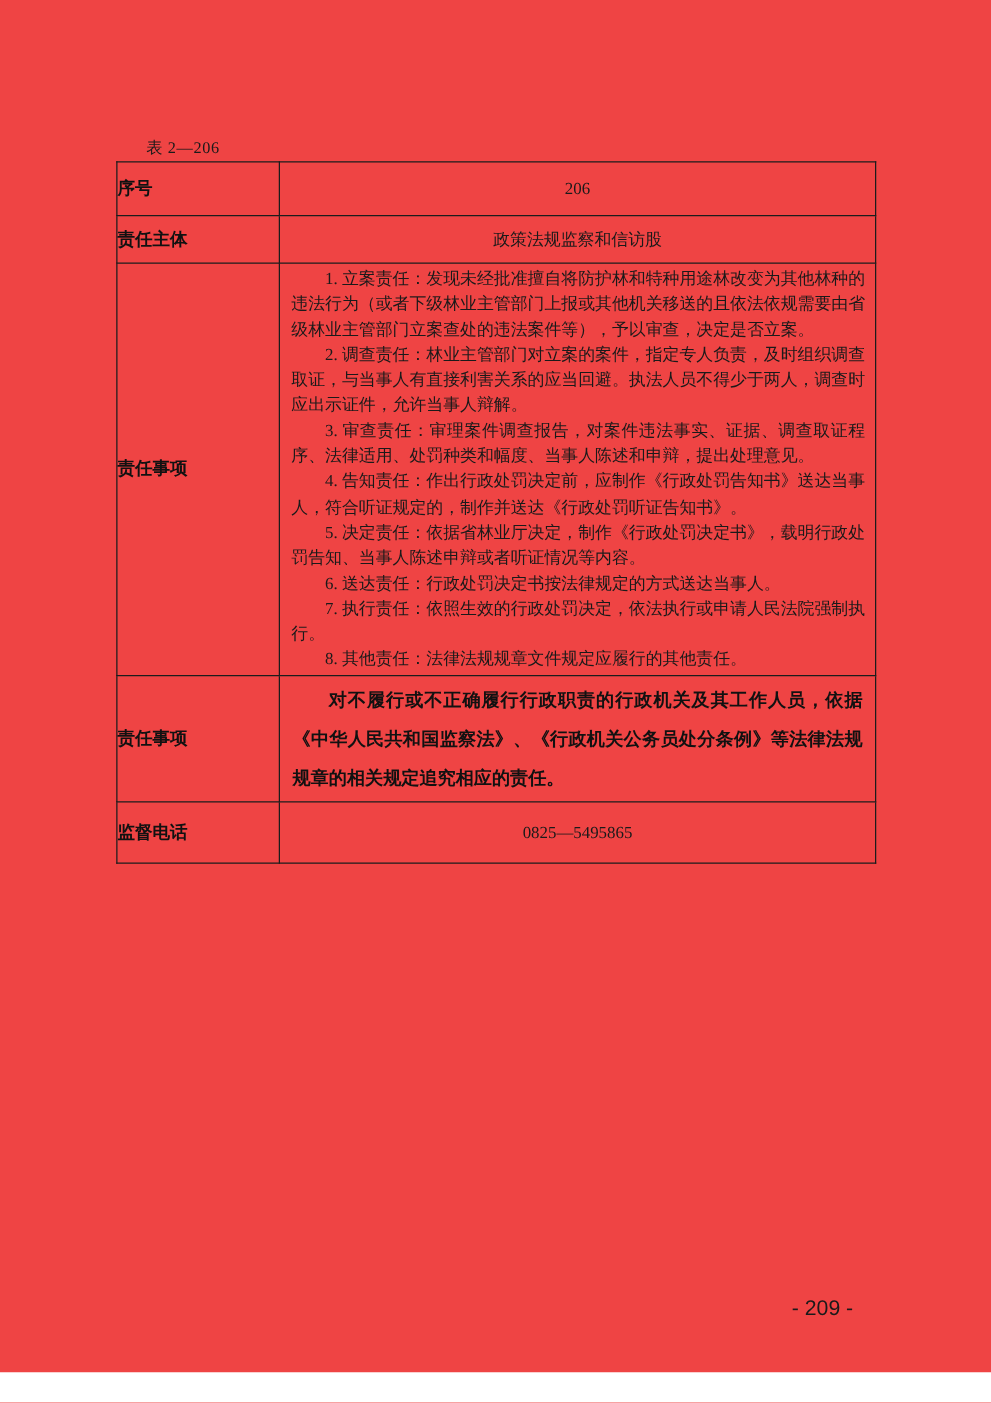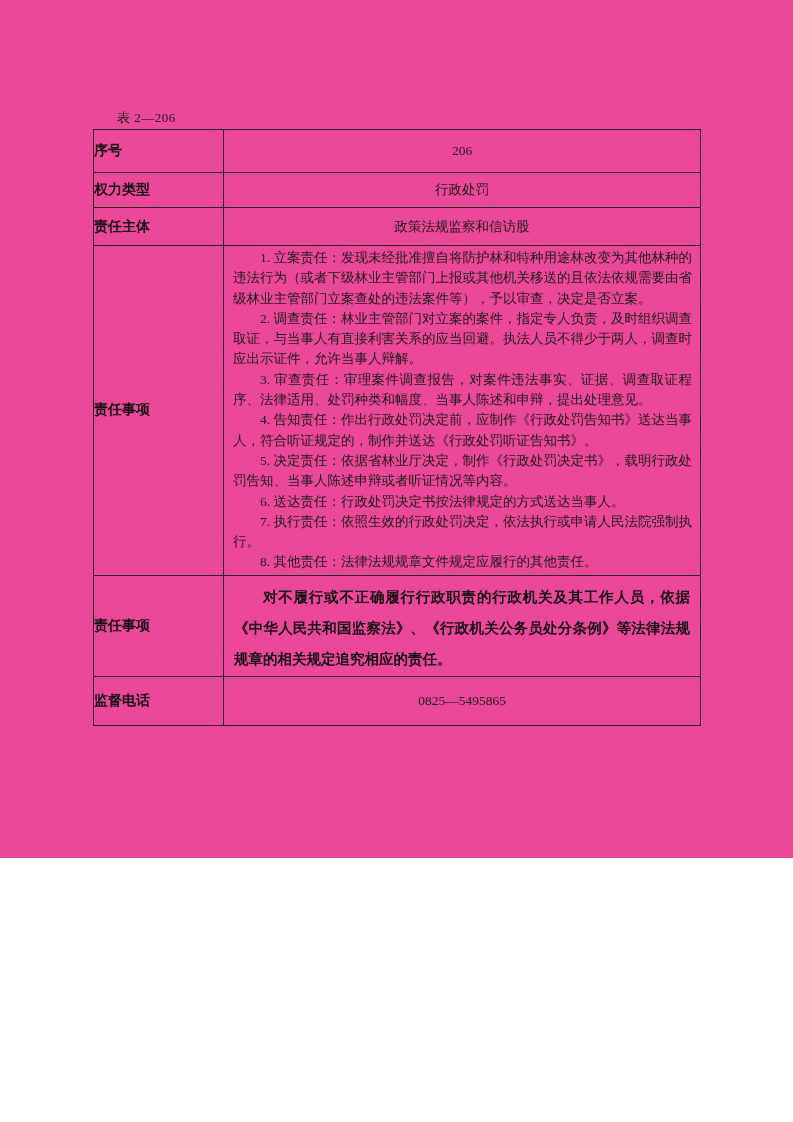--- a/index.html
+++ b/index.html
@@ -1,21 +1,21 @@
 <!DOCTYPE html>
 <html><head>
 <meta charset="utf-8">
 <style>
   * { margin: 0; padding: 0; box-sizing: border-box; }
   html, body { background: #ffffff; }
   .page {
     position: relative;
     width: 793px;
-    height: 858px;
-    background: #ec4899;
+    height: 1098px;
+    background: #ef4444;
     font-family: "Liberation Serif", "DejaVu Serif", serif;
     color: #1a1a1a;
     overflow: hidden;
   }
   .caption {
     position: absolute;
     left: 117px;
     top: 109px;
     font-size: 13px;
     letter-spacing: 0.5px;
@@ -63,21 +63,21 @@
     line-height: 20.3px;
     text-indent: 2em;
     text-align: justify;
     color: #1a1a1a;
   }
   td.account-cell {
     vertical-align: top;
     padding: 6px 10px 0 10px;
   }
   td.account-cell p {
-    font-family: Liberation Serif, serif;
+    font-family: Liberation Mono, monospace;
     font-weight: bold;
     font-size: 14.5px;
     line-height: 31px;
     text-indent: 2em;
     text-align: justify;
     color: #111;
   }
   .page-number {
     position: absolute;
     left: 618px;
@@ -94,24 +94,20 @@
 
 <div class="page">
 
   <div class="caption">表 2—206</div>
 
   <table class="duty-table">
     <tbody>
       <tr class="r-serial">
         <td class="label-cell">序号</td>
         <td class="value-cell center">206</td>
-      </tr>
-      <tr class="r-type">
-        <td class="label-cell">权力类型</td>
-        <td class="value-cell center">行政处罚</td>
       </tr>
       <tr class="r-entity">
         <td class="label-cell">责任主体</td>
         <td class="value-cell center">政策法规监察和信访股</td>
       </tr>
       <tr class="r-items">
         <td class="label-cell">责任事项</td>
         <td class="value-cell items-cell">
           <p>1. 立案责任：发现未经批准擅自将防护林和特种用途林改变为其他林种的违法行为（或者下级林业主管部门上报或其他机关移送的且依法依规需要由省级林业主管部门立案查处的违法案件等），予以审查，决定是否立案。</p>
           <p>2. 调查责任：林业主管部门对立案的案件，指定专人负责，及时组织调查取证，与当事人有直接利害关系的应当回避。执法人员不得少于两人，调查时应出示证件，允许当事人辩解。</p>

